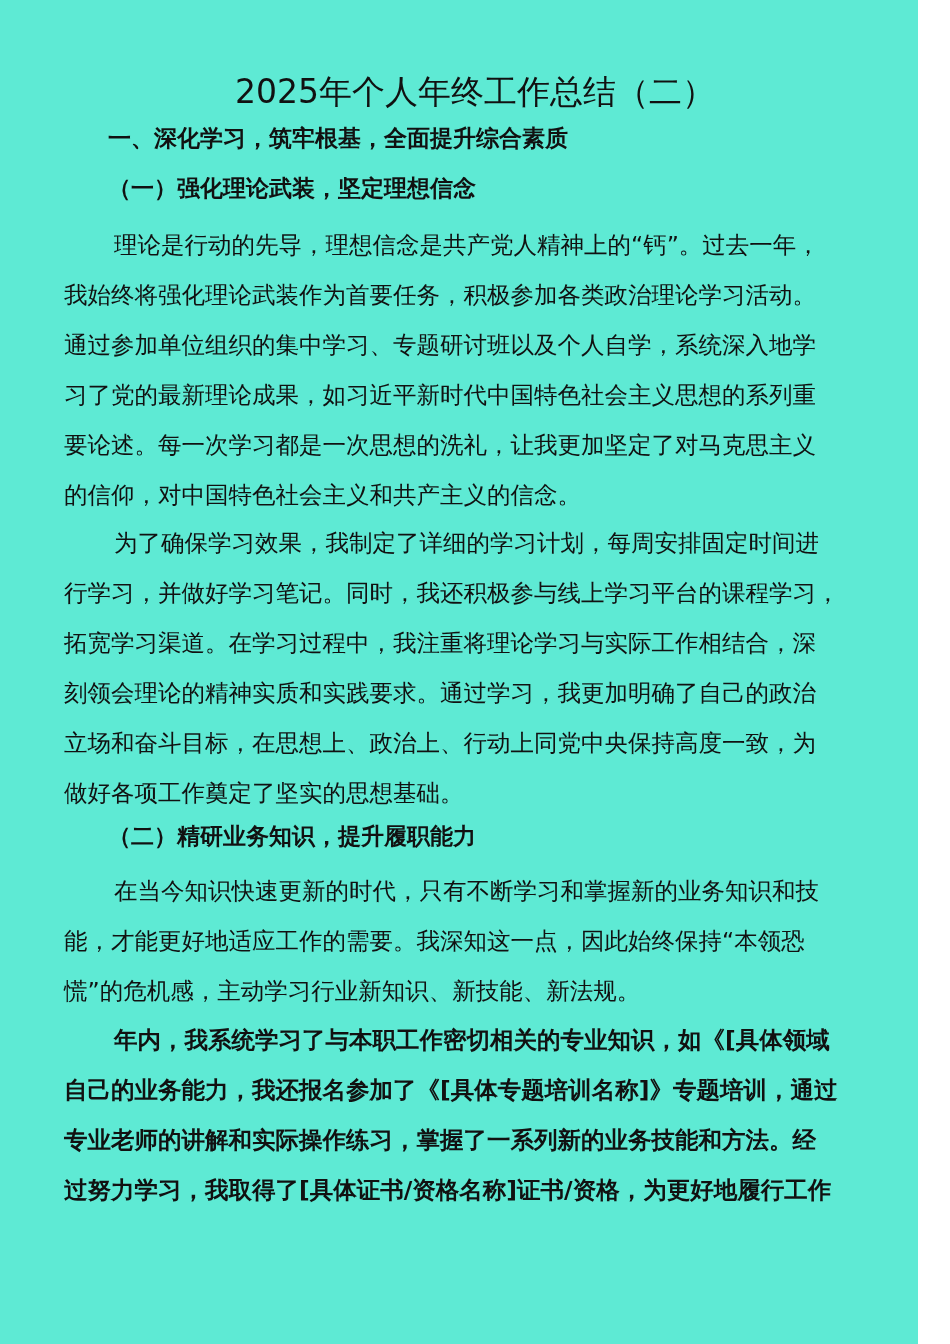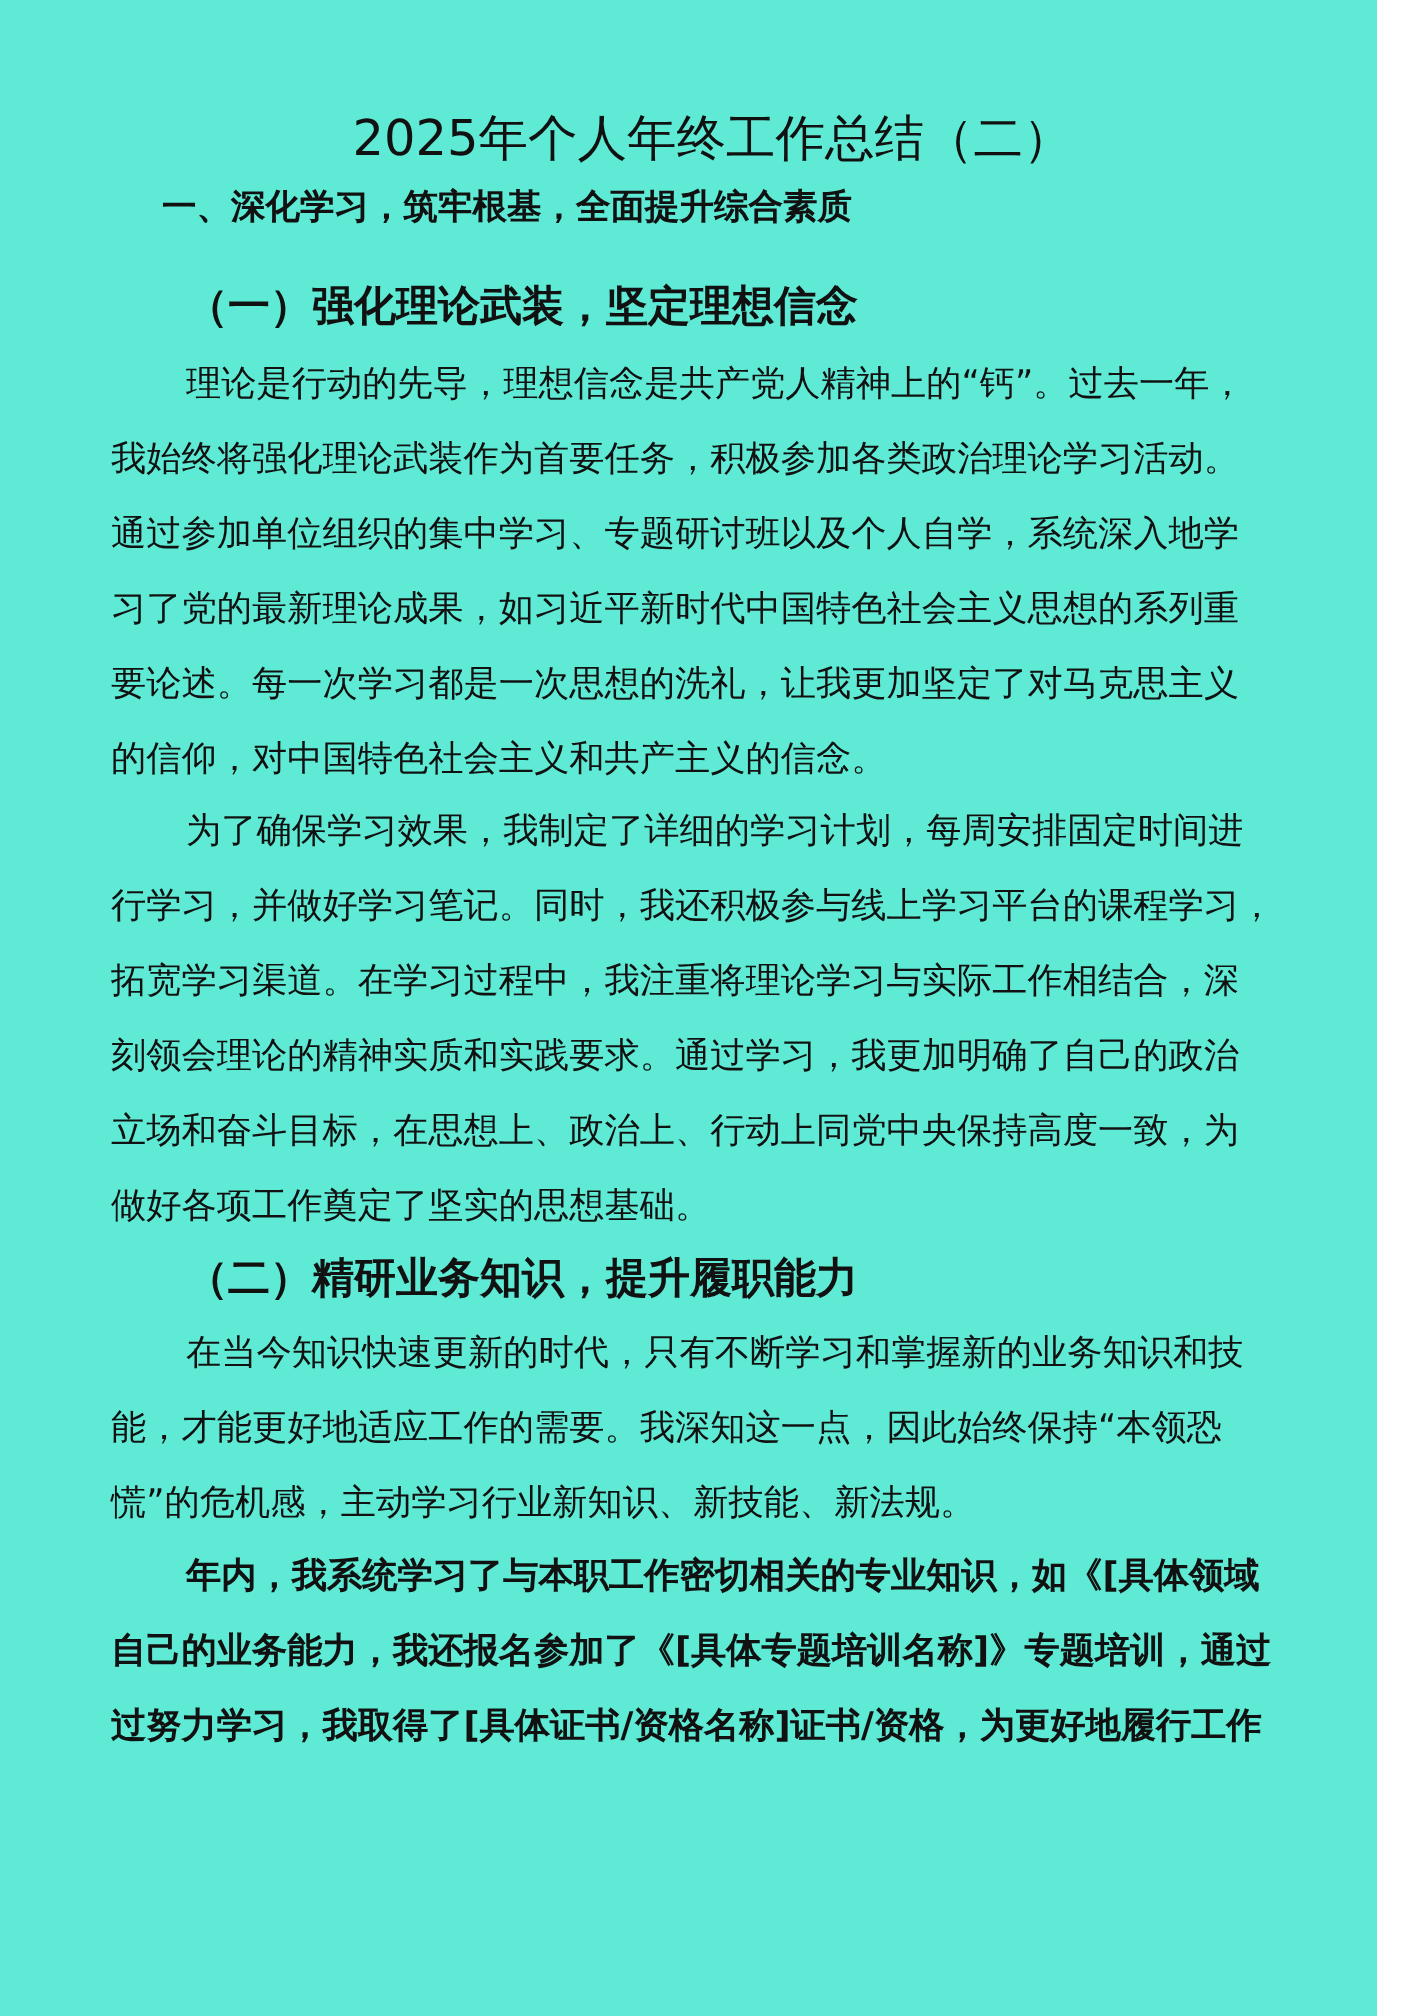--- a/index.html
+++ b/index.html
@@ -41,32 +41,32 @@
       top: 120px;
       font-size: 23px;
       line-height: 36px;
       margin: 0;
       font-weight: bold;
       white-space: nowrap;
     }
     .h2 {
       position: absolute;
       left: 108px;
-      font-size: 28px;
+      font-size: 23px;
       line-height: 36px;
-      margin: 16px;
+      margin: 0;
       font-weight: bold;
       white-space: nowrap;
       text-align: right;
     }
     .para {
       position: absolute;
       left: 58px;
       width: 840px;
-      margin: 16px;
+      margin: 6px;
     }
     .line {
       display: block;
       height: 50px;
       line-height: 50px;
       font-size: 23.5px;
       white-space: nowrap;
     }
     .line.indent {
       padding-left: 50px;
@@ -105,16 +105,17 @@
 
   <div class="para" style="top:860px;">
     <span class="line indent">在当今知识快速更新的时代，只有不断学习和掌握新的业务知识和技</span>
     <span class="line">能，才能更好地适应工作的需要。我深知这一点，因此始终保持“本领恐</span>
     <span class="line">慌”的危机感，主动学习行业新知识、新技能、新法规。</span>
   </div>
 
   <div class="para" style="top:1009px;font-weight:bold;">
     <span class="line indent">年内，我系统学习了与本职工作密切相关的专业知识，如《[具体领域</span>
     <span class="line">自己的业务能力，我还报名参加了《[具体专题培训名称]》专题培训，通过</span>
+    <span class="line">专业老师的讲解和实际操作练习，掌握了一系列新的业务技能和方法。经</span>
     <span class="line">过努力学习，我取得了[具体证书/资格名称]证书/资格，为更好地履行工作</span>
   </div>
 
 </div>
 
 </body></html>

